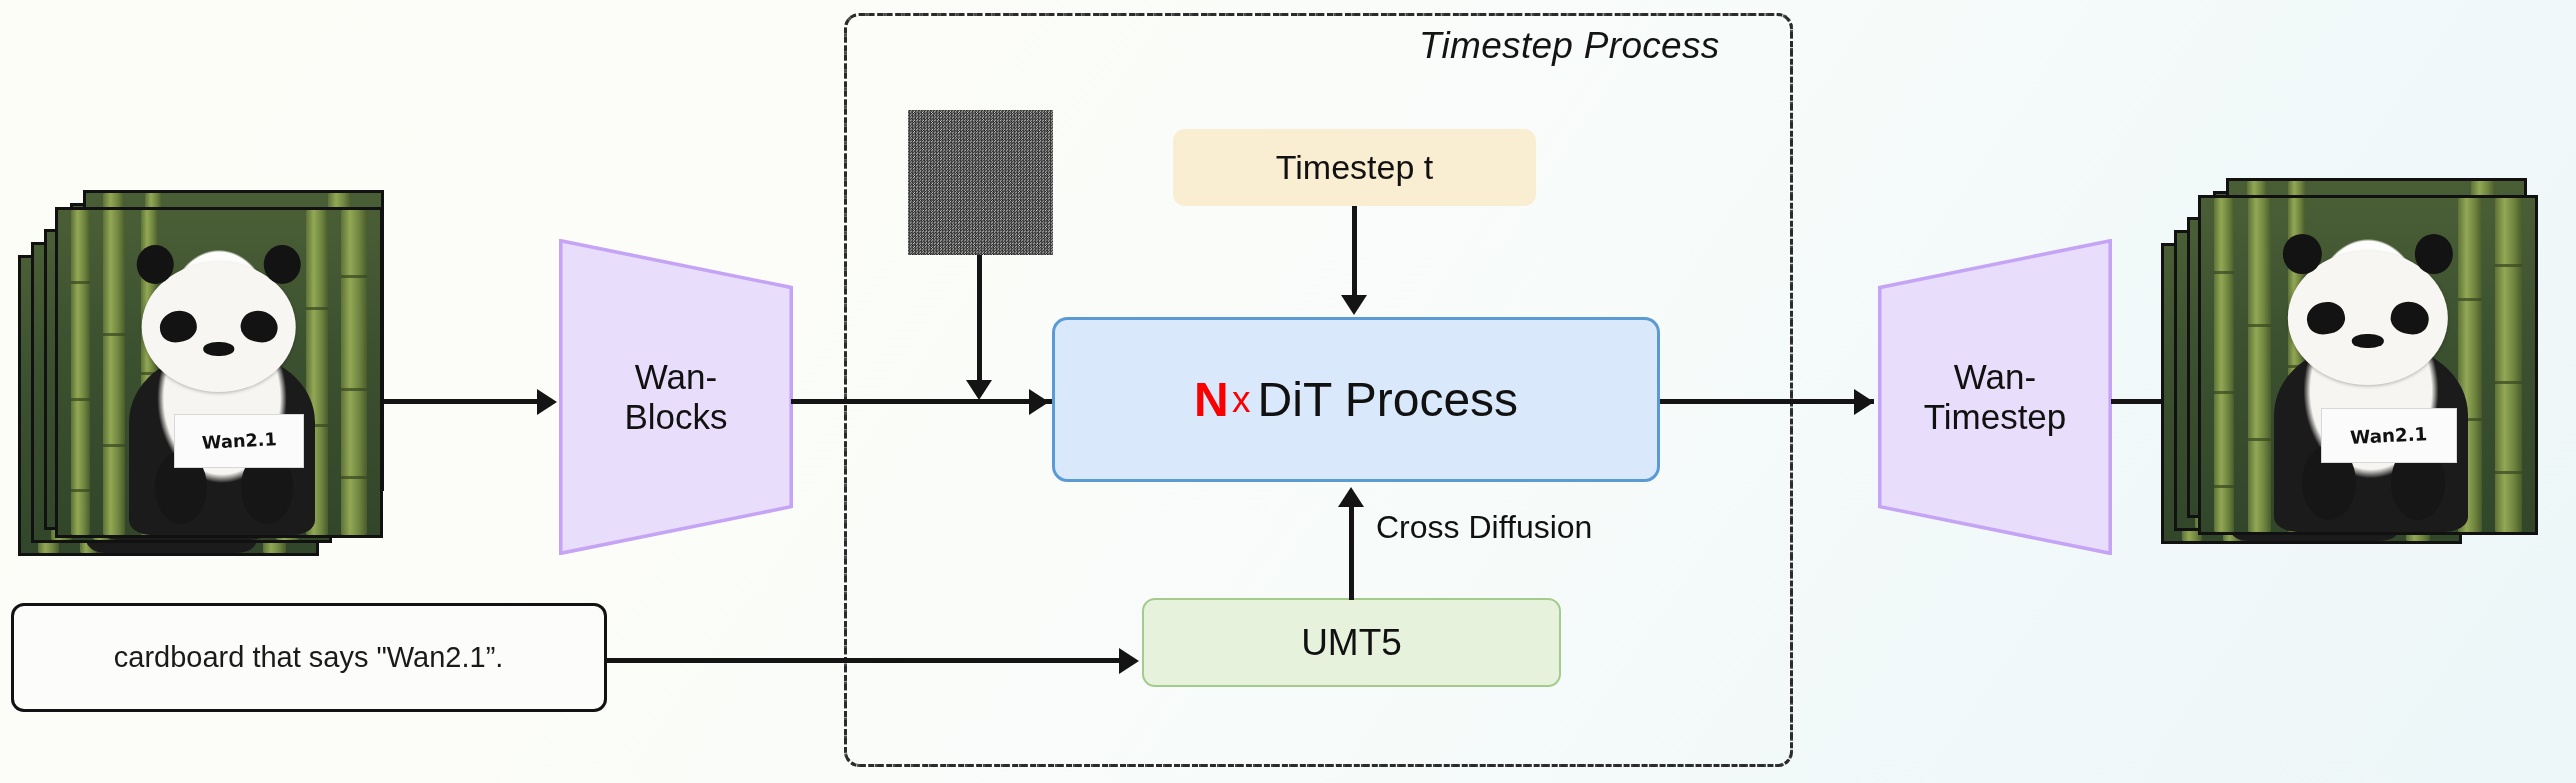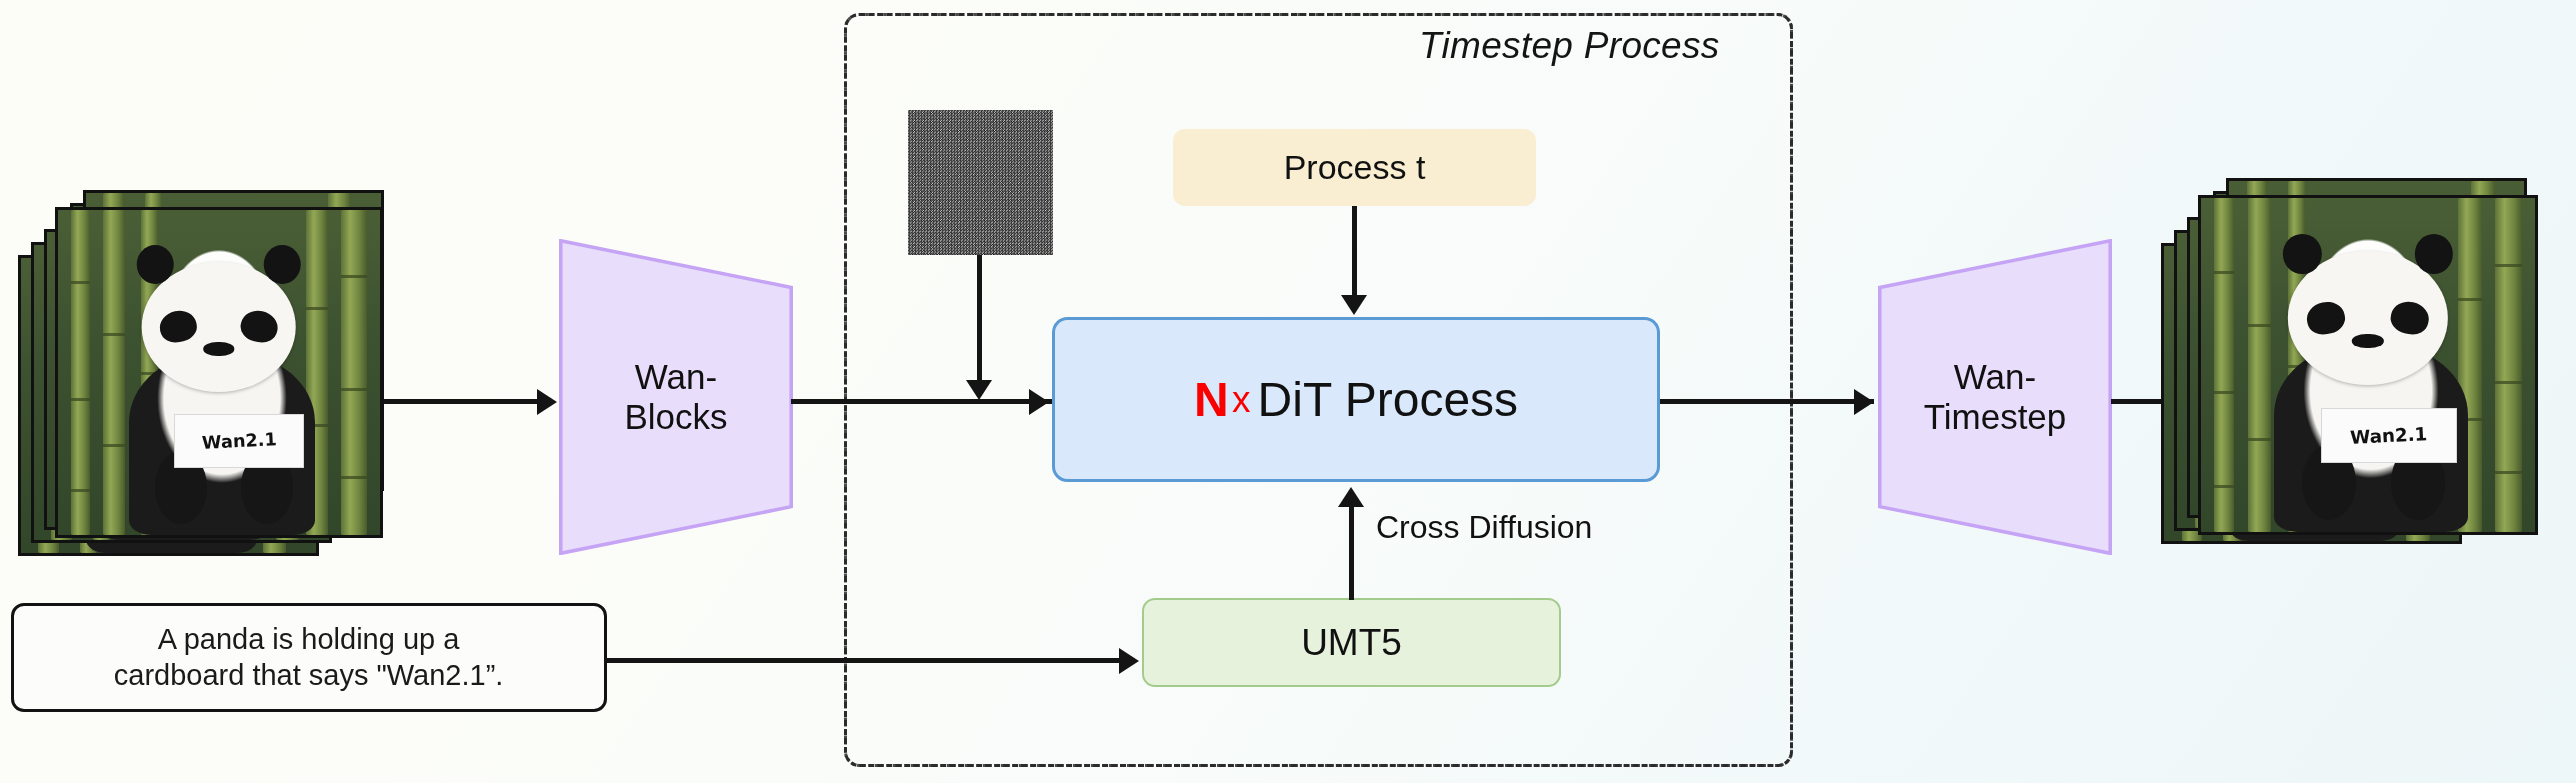--- a/index.html
+++ b/index.html
@@ -366,21 +366,21 @@
   </div>
 
   <div class="ln hline" style="left:791px;top:399px;width:830px;"></div>
   <div class="arrow-r" style="left:1029px;top:389px;"></div>
 
   <div class="noise"></div>
   <div class="ln vline" style="left:977px;top:255px;width:5.3px;height:127px;"></div>
   <div class="arrow-d" style="left:966px;top:380px;"></div>
 
   <div class="box box-timestep">
-    <span>Process t</span>
+    <span>Timestep t</span>
   </div>
   <div class="ln vline" style="left:1352px;top:206px;height:90px;"></div>
   <div class="arrow-d" style="left:1341px;top:295px;"></div>
 
   <div class="box box-dit">
     <span class="n">N</span>
       <span class="xm">x</span>
       <span>DiT Process</span>
   </div>
 
@@ -388,21 +388,20 @@
   <div class="arrow-r" style="left:1854px;top:389px;"></div>
 
   <div class="box box-umt5">
     <span>UMT5</span>
   </div>
   <div class="ln vline" style="left:1349px;top:507px;height:93px;"></div>
   <div class="arrow-u" style="left:1338px;top:487px;"></div>
   <div class="edge-label" style="left:1376px;top:509px;">Cross Diffusion</div>
 
   <div class="box box-prompt">
-    <span>A panda is holding up a</span>
     <span>cardboard that says "Wan2.1”.</span>
   </div>
   <div class="ln hline" style="left:604px;top:658px;width:517px;"></div>
   <div class="arrow-r" style="left:1119px;top:648px;"></div>
 
   <div class="trap trap-dec">
     <svg class="outline" viewBox="0 0 396 535" preserveAspectRatio="none">
       <polygon points="3,82 393,3 393,532 3,453" fill="#e8ddfb" stroke="#c5a3f5" stroke-width="6"></polygon>
     </svg>
     <div class="lbl">

